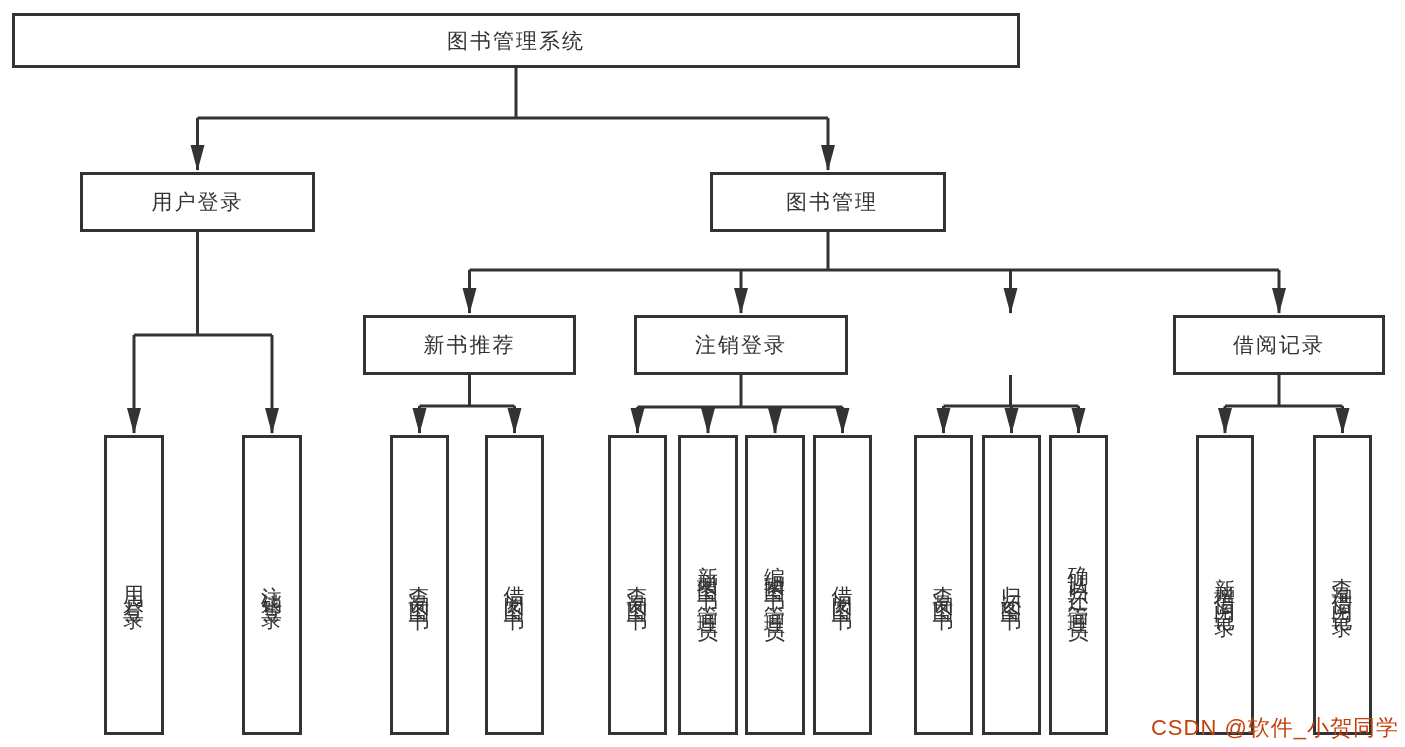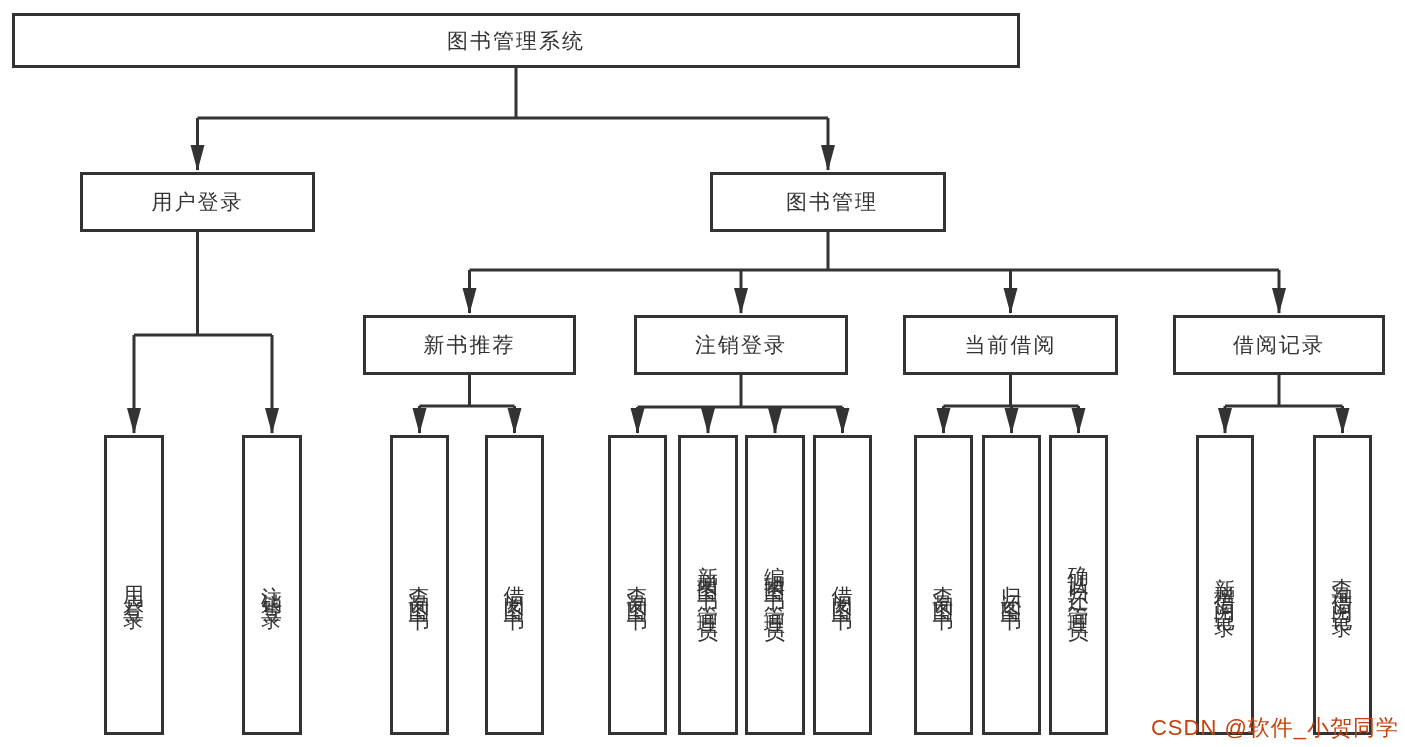--- a/index.html
+++ b/index.html
@@ -120,21 +120,20 @@
     </g>
   </svg>
 
   <div class="node hnode" style="left:12px; top:13px; width:1008px; height:55px;">图书管理系统</div>
 
   <div class="node hnode" style="left:80px; top:172px; width:235px; height:60px;">用户登录</div>
   <div class="node hnode" style="left:710px; top:172px; width:236px; height:60px;padding-left:8px;">图书管理</div>
 
   <div class="node hnode" style="left:363px; top:315px; width:213px; height:60px;">新书推荐</div>
   <div class="node hnode" style="left:634px; top:315px; width:214px; height:60px;">注销登录</div>
-  <div class="node hnode" style="left:903px; top:315px; width:215px; height:60px;">当前借阅</div>
   <div class="node hnode" style="left:1173px; top:315px; width:212px; height:60px;">借阅记录</div>
 
   <div class="node vnode" style="left:104px; top:435px; width:60px; height:300px;">用户登录</div>
   <div class="node vnode" style="left:242px; top:435px; width:60px; height:300px;">注销登录</div>
 
   <div class="node vnode" style="left:390px; top:435px; width:59px; height:300px;">查询图书</div>
   <div class="node vnode" style="left:485px; top:435px; width:59px; height:300px;">借阅图书</div>
 
   <div class="node vnode" style="left:608px; top:435px; width:59px; height:300px;">查询图书</div>
   <div class="node vnode" style="left:678px; top:435px; width:60px; height:300px;">新增图书（管理员）</div>

